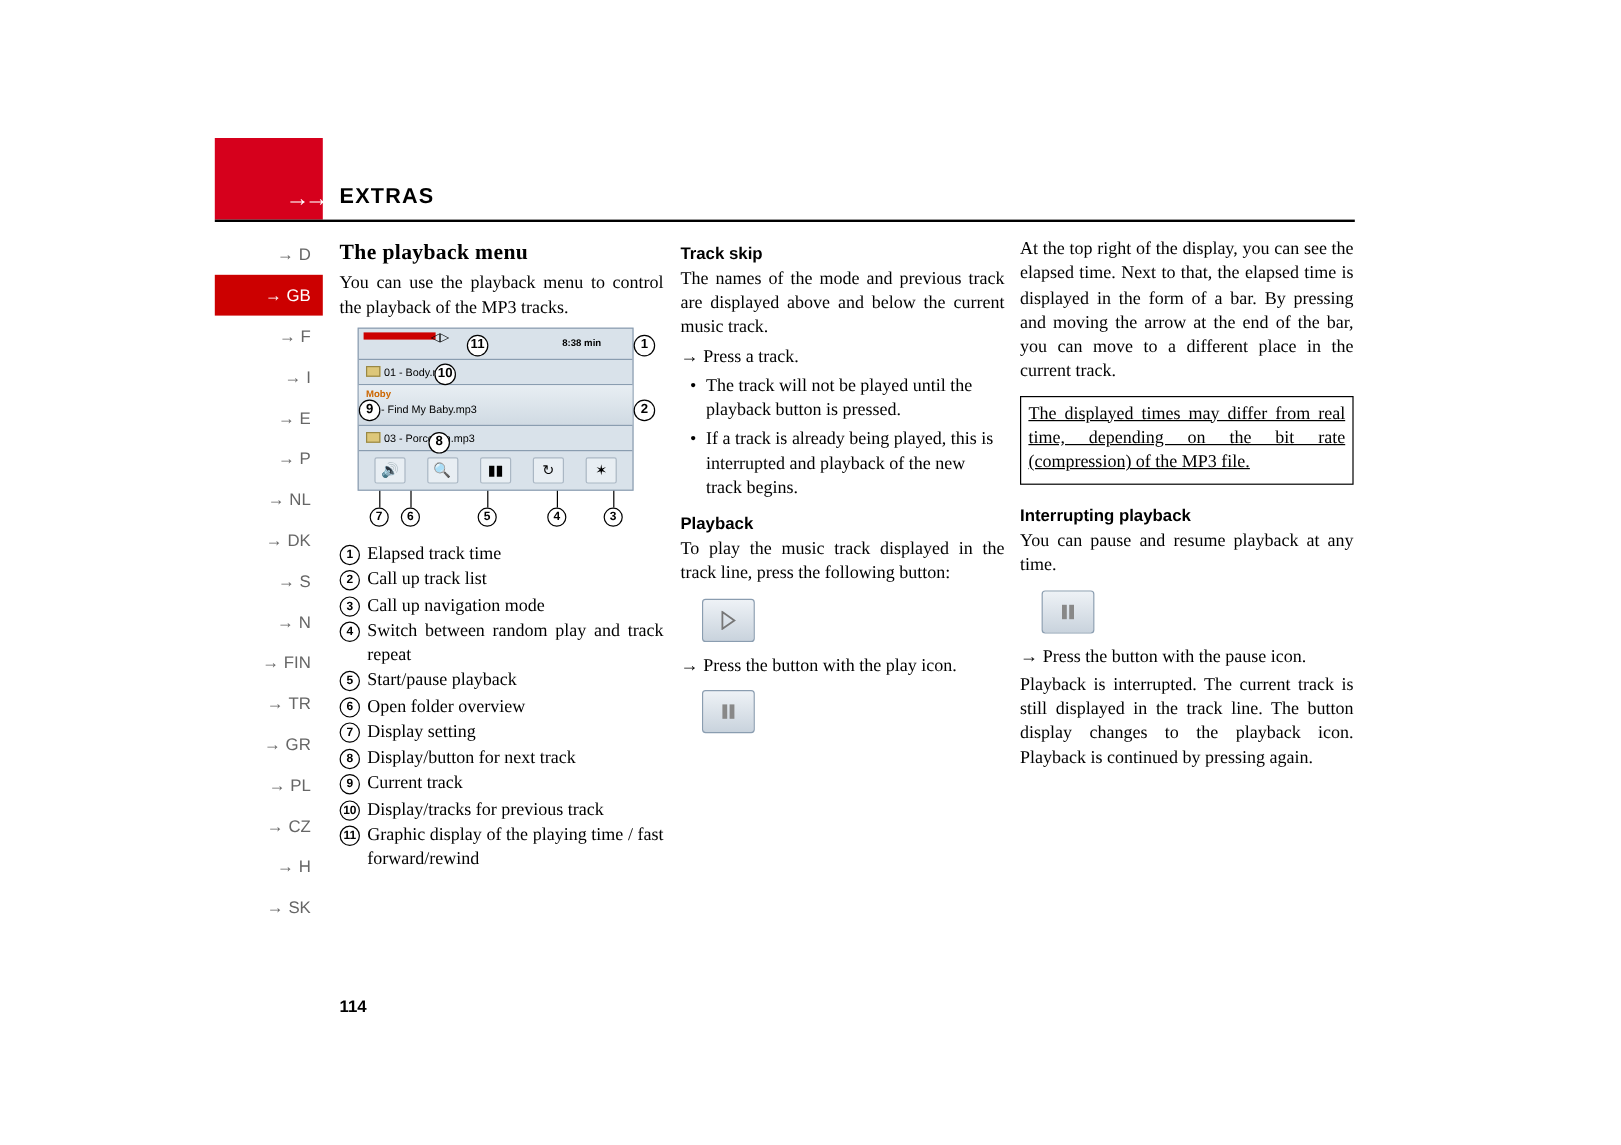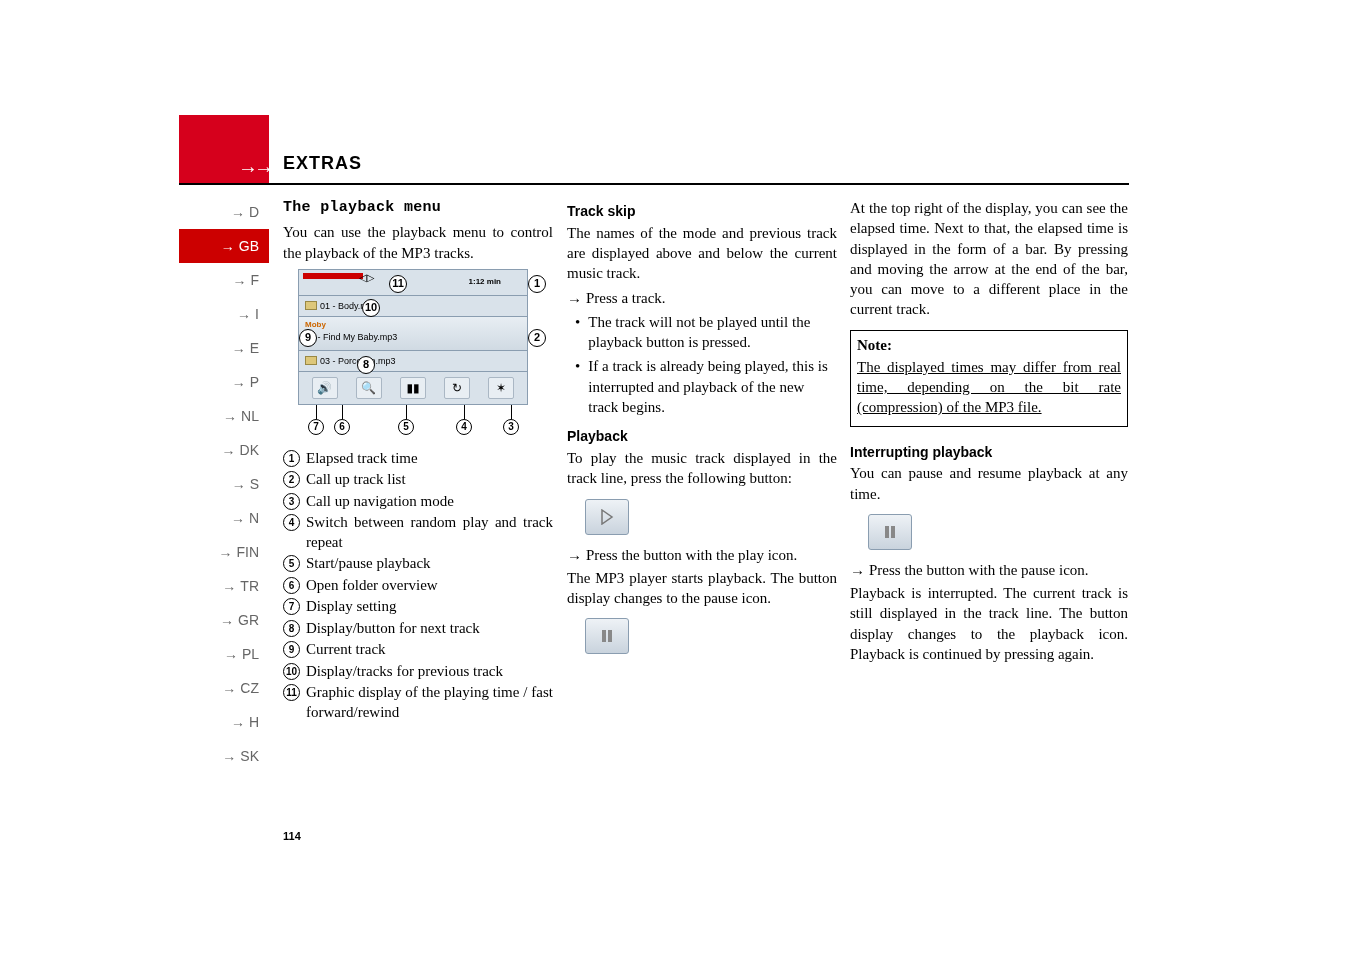--- a/index.html
+++ b/index.html
@@ -86,23 +86,23 @@
   }
   .col3 {
     position: absolute;
     left: 850px;
     top: 198px;
     width: 278px;
     font-size: 15px;
     line-height: 1.35;
   }
   .section-heading {
-    font-family: Liberation Mono, monospace;
+    font-family: Liberation Serif, serif;
     font-weight: 900;
-    font-size: 15px;
+    font-size: 18px;
     margin-bottom: 4px;
     letter-spacing: 0.3px;
   }
   .sub-heading {
     font-family: Arial, sans-serif;
     font-weight: 900;
     font-size: 14px;
     margin-bottom: 2px;
     margin-top: 4px;
   }
@@ -266,21 +266,21 @@
   .note-title {
     font-weight: bold;
     margin-bottom: 2px;
   }
   .page-num {
     position: absolute;
     left: 283px;
     top: 830px;
     font-family: Arial, sans-serif;
     font-weight: bold;
-    font-size: 11px;
+    font-size: 14px;
   }
   .folder-icon {
     display: inline-block;
     width: 12px;
     height: 9px;
     background: #ddc77a;
     border: 1px solid #998844;
     margin-right: 3px;
     vertical-align: middle;
   }
@@ -387,21 +387,21 @@
 
 <div class="col1">
   <div class="section-heading">The playback menu</div>
   <div class="para">You can use the playback menu to control the playback of the MP3 tracks.</div>
 
   <div style="position:relative;">
     <div class="screenshot">
       <div class="ss-top">
         <div class="red-bar"></div>
         <div class="arrow-head">◁▷</div>
-        <div class="time-label">1:12 min</div>
+        <div class="time-label">8:38 min</div>
       </div>
       <div class="ss-row">
         <span class="folder-icon"></span>
         <span>01 - Body.mp3</span>
       </div>
       <div class="ss-row-double">
         <div class="line1">Moby</div>
         <div class="line2">02 - Find My Baby.mp3</div>
       </div>
       <div class="ss-row">
@@ -510,35 +510,33 @@
   <div class="icon-btn">
     <svg width="16" height="16" viewBox="0 0 16 16">
         <polygon points="3,1 13,8 3,15" fill="none" stroke="#777" stroke-width="1.5"></polygon>
       </svg>
   </div>
 
   <div class="action-line">
     <span class="action-arrow">→</span>
     <span>Press the button with the play icon.</span>
   </div>
-  <div class="para">The MP3 player starts playback. The button display changes to the pause icon.</div>
 
   <div class="icon-btn">
     <svg width="14" height="14" viewBox="0 0 14 14">
         <rect x="2" y="1" width="4" height="12" fill="#888"></rect>
         <rect x="8" y="1" width="4" height="12" fill="#888"></rect>
       </svg>
   </div>
 </div>
 
 <div class="col3">
   <div class="para">At the top right of the display, you can see the elapsed time. Next to that, the elapsed time is displayed in the form of a bar. By pressing and moving the arrow at the end of the bar, you can move to a different place in the current track.</div>
 
   <div class="note-box">
-    <div class="note-title">Note:</div>
     <div class="para" style="text-align:justify;text-decoration:underline;">The displayed times may differ from real time, depending on the bit rate (compression) of the MP3 file.</div>
   </div>
 
   <div class="sub-heading" style="margin-top:16px;">Interrupting playback</div>
   <div class="para">You can pause and resume playback at any time.</div>
 
   <div class="icon-btn">
     <svg width="14" height="14" viewBox="0 0 14 14">
         <rect x="2" y="1" width="4" height="12" fill="#888"></rect>
         <rect x="8" y="1" width="4" height="12" fill="#888"></rect>

